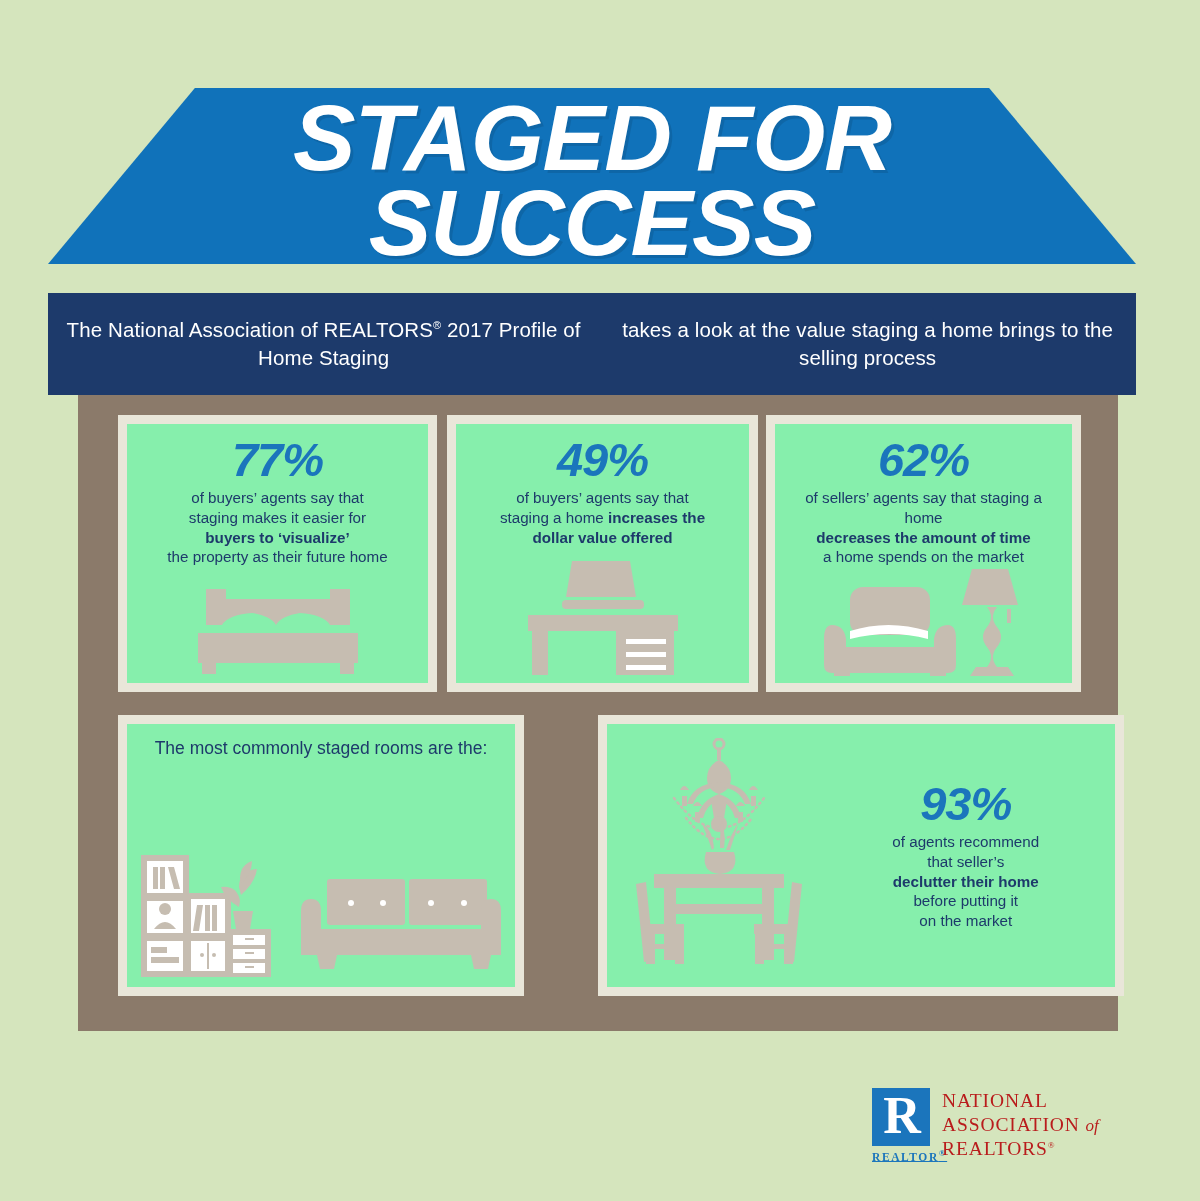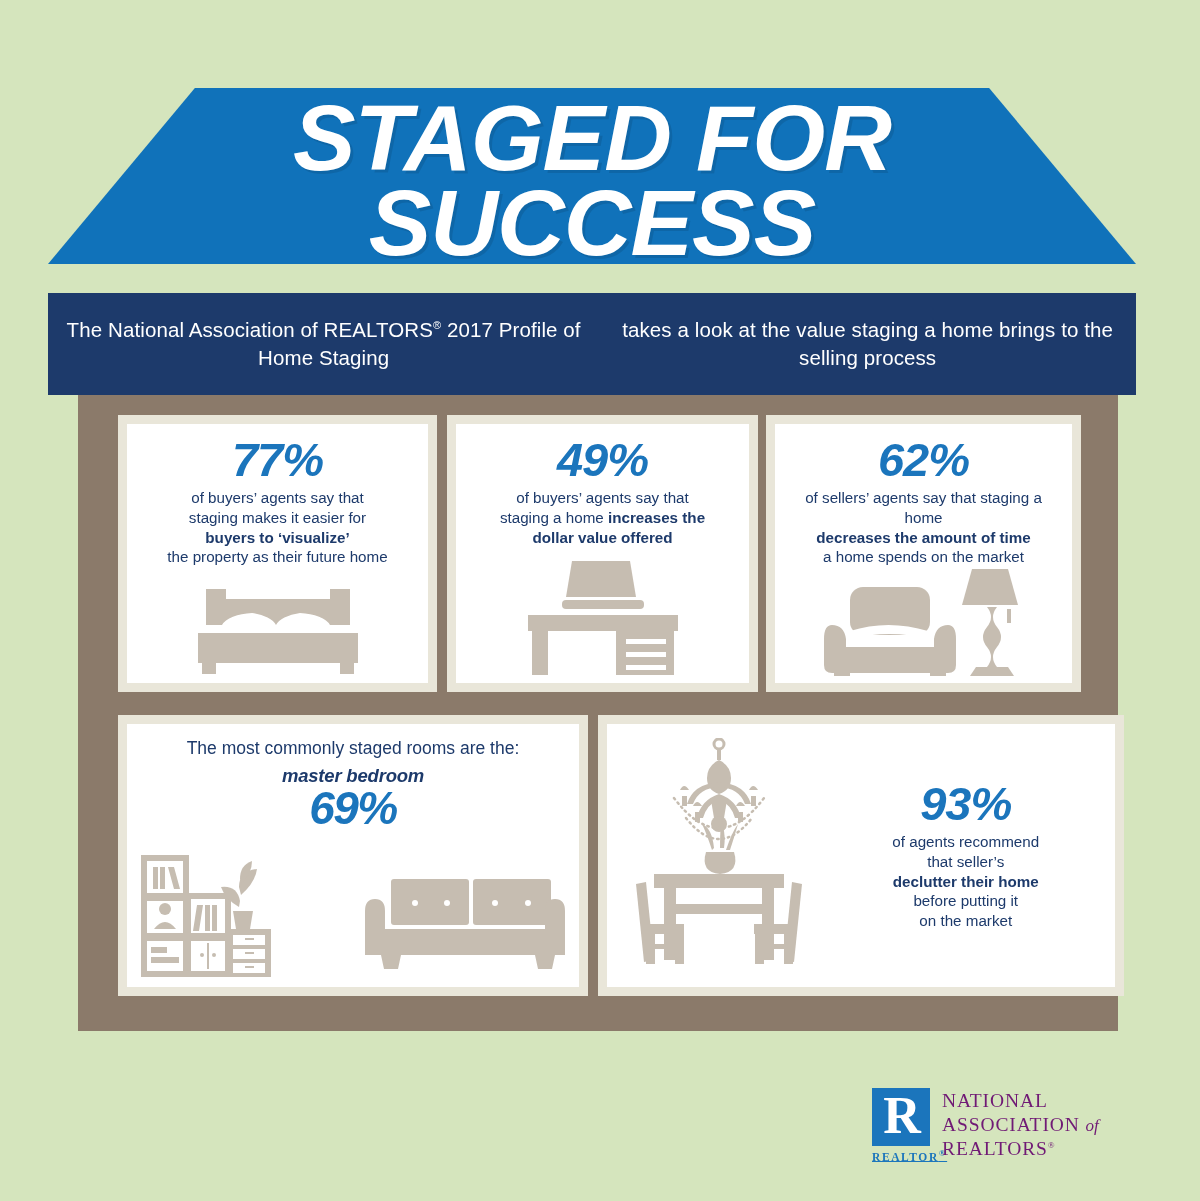--- a/index.html
+++ b/index.html
@@ -44,40 +44,40 @@
   .reg { font-size:11px; vertical-align:super; }
 
   
   .house {
     position:absolute; left:78px; top:395px; width:1040px; height:636px;
     background:#8b7a6a; z-index:1;
   }
 
   
   .card {
-    position:absolute; background:#ffffff;
+    position:absolute; background:#86efac;
     border:9px solid #e9e6d9;
     z-index:4;
     display:flex; flex-direction:column;
   }
   .card .stat-num {
     color:#1b75bc; font-weight:bold; font-style:italic;
     font-size:47px; line-height:1.0; text-align:center;
     letter-spacing:-1px;
   }
   .card .stat-text {
     color:#1d3a6b; font-size:15.2px; line-height:1.30;
     text-align:center; margin-top:5px; padding:0 8px;
   }
   .card .stat-text b { font-weight:bold; }
 
   #card1 { left:118px; top:415px; width:319px; height:277px; }
   #card2 { left:447px; top:415px; width:311px; height:277px;justify-content:flex-end; }
   #card3 { left:766px; top:415px; width:315px; height:277px; }
-  #card4 { left:118px; top:715px; width:470px; height:281px; }
+  #card4 { left:118px; top:715px; width:406px; height:281px; }
   #card5 { left:598px; top:715px; width:526px; height:281px; }
 
   .card-inner { padding:12px 6px 0 6px; }
 
   .icon-wrap { flex:1; display:flex; align-items:flex-end; justify-content:center; padding-bottom:8px; }
 
   
   .rooms-head {
     color:#1d3a6b; font-size:17.5px; text-align:center;
     padding-top:14px;
@@ -113,21 +113,21 @@
   .logo-r {
     position:absolute; left:0; top:0; width:58px; height:58px;
     color:#ffffff; font-family:"Liberation Serif", serif; font-weight:bold;
     font-size:52px; line-height:56px; text-align:center; letter-spacing:-2px;
   }
   .logo-realtor {
     color:#1b75bc; font-family:"Liberation Serif", serif; font-weight:bold;
     font-size:11.5px; letter-spacing:1.6px; text-align:center; margin-top:2px;text-decoration:underline;
   }
   .logo-text {
-    margin-left:12px; color:#701a75;
+    margin-left:12px; color:#b91c1c;
     font-family:"Liberation Serif", serif;
     font-size:19.5px; line-height:1.22; letter-spacing:0.9px;
   }
   .logo-text em { font-style:italic; letter-spacing:0; font-size:17px; }
   .sup { font-size:9px; vertical-align:super; }
 
   svg { display:block; }
 </style>
 </head>
 <body>
@@ -223,24 +223,20 @@
         <g fill="#ffffff">
           <path d="M26 64 q38 -12 78 0 v8 q-38 -10 -78 0 z"></path>
         </g>
       </svg>
     </div>
   </div>
 
   <div class="card" id="card4">
     <div class="rooms-head">The most commonly staged rooms are the:</div>
     <div class="rooms-row">
-      <div class="room-cell">
-        <div class="room-label">master bedroom</div>
-        <div class="room-pct">69%</div>
-      </div>
     </div>
     <div class="card4-icons">
       <svg width="130" height="122" viewBox="0 0 130 122" aria-label="bookshelf with plant">
         <g fill="#c6bdb1">
           <rect x="0" y="0" width="48" height="122"></rect>
           <rect x="44" y="38" width="46" height="84"></rect>
           <rect x="86" y="74" width="44" height="48"></rect>
 
           <path d="M100 40 q14 -12 16 -26 q-18 2 -18 18 z"></path>
           <path d="M98 52 q-14 -8 -18 -20 q16 -2 19 14 z"></path>

